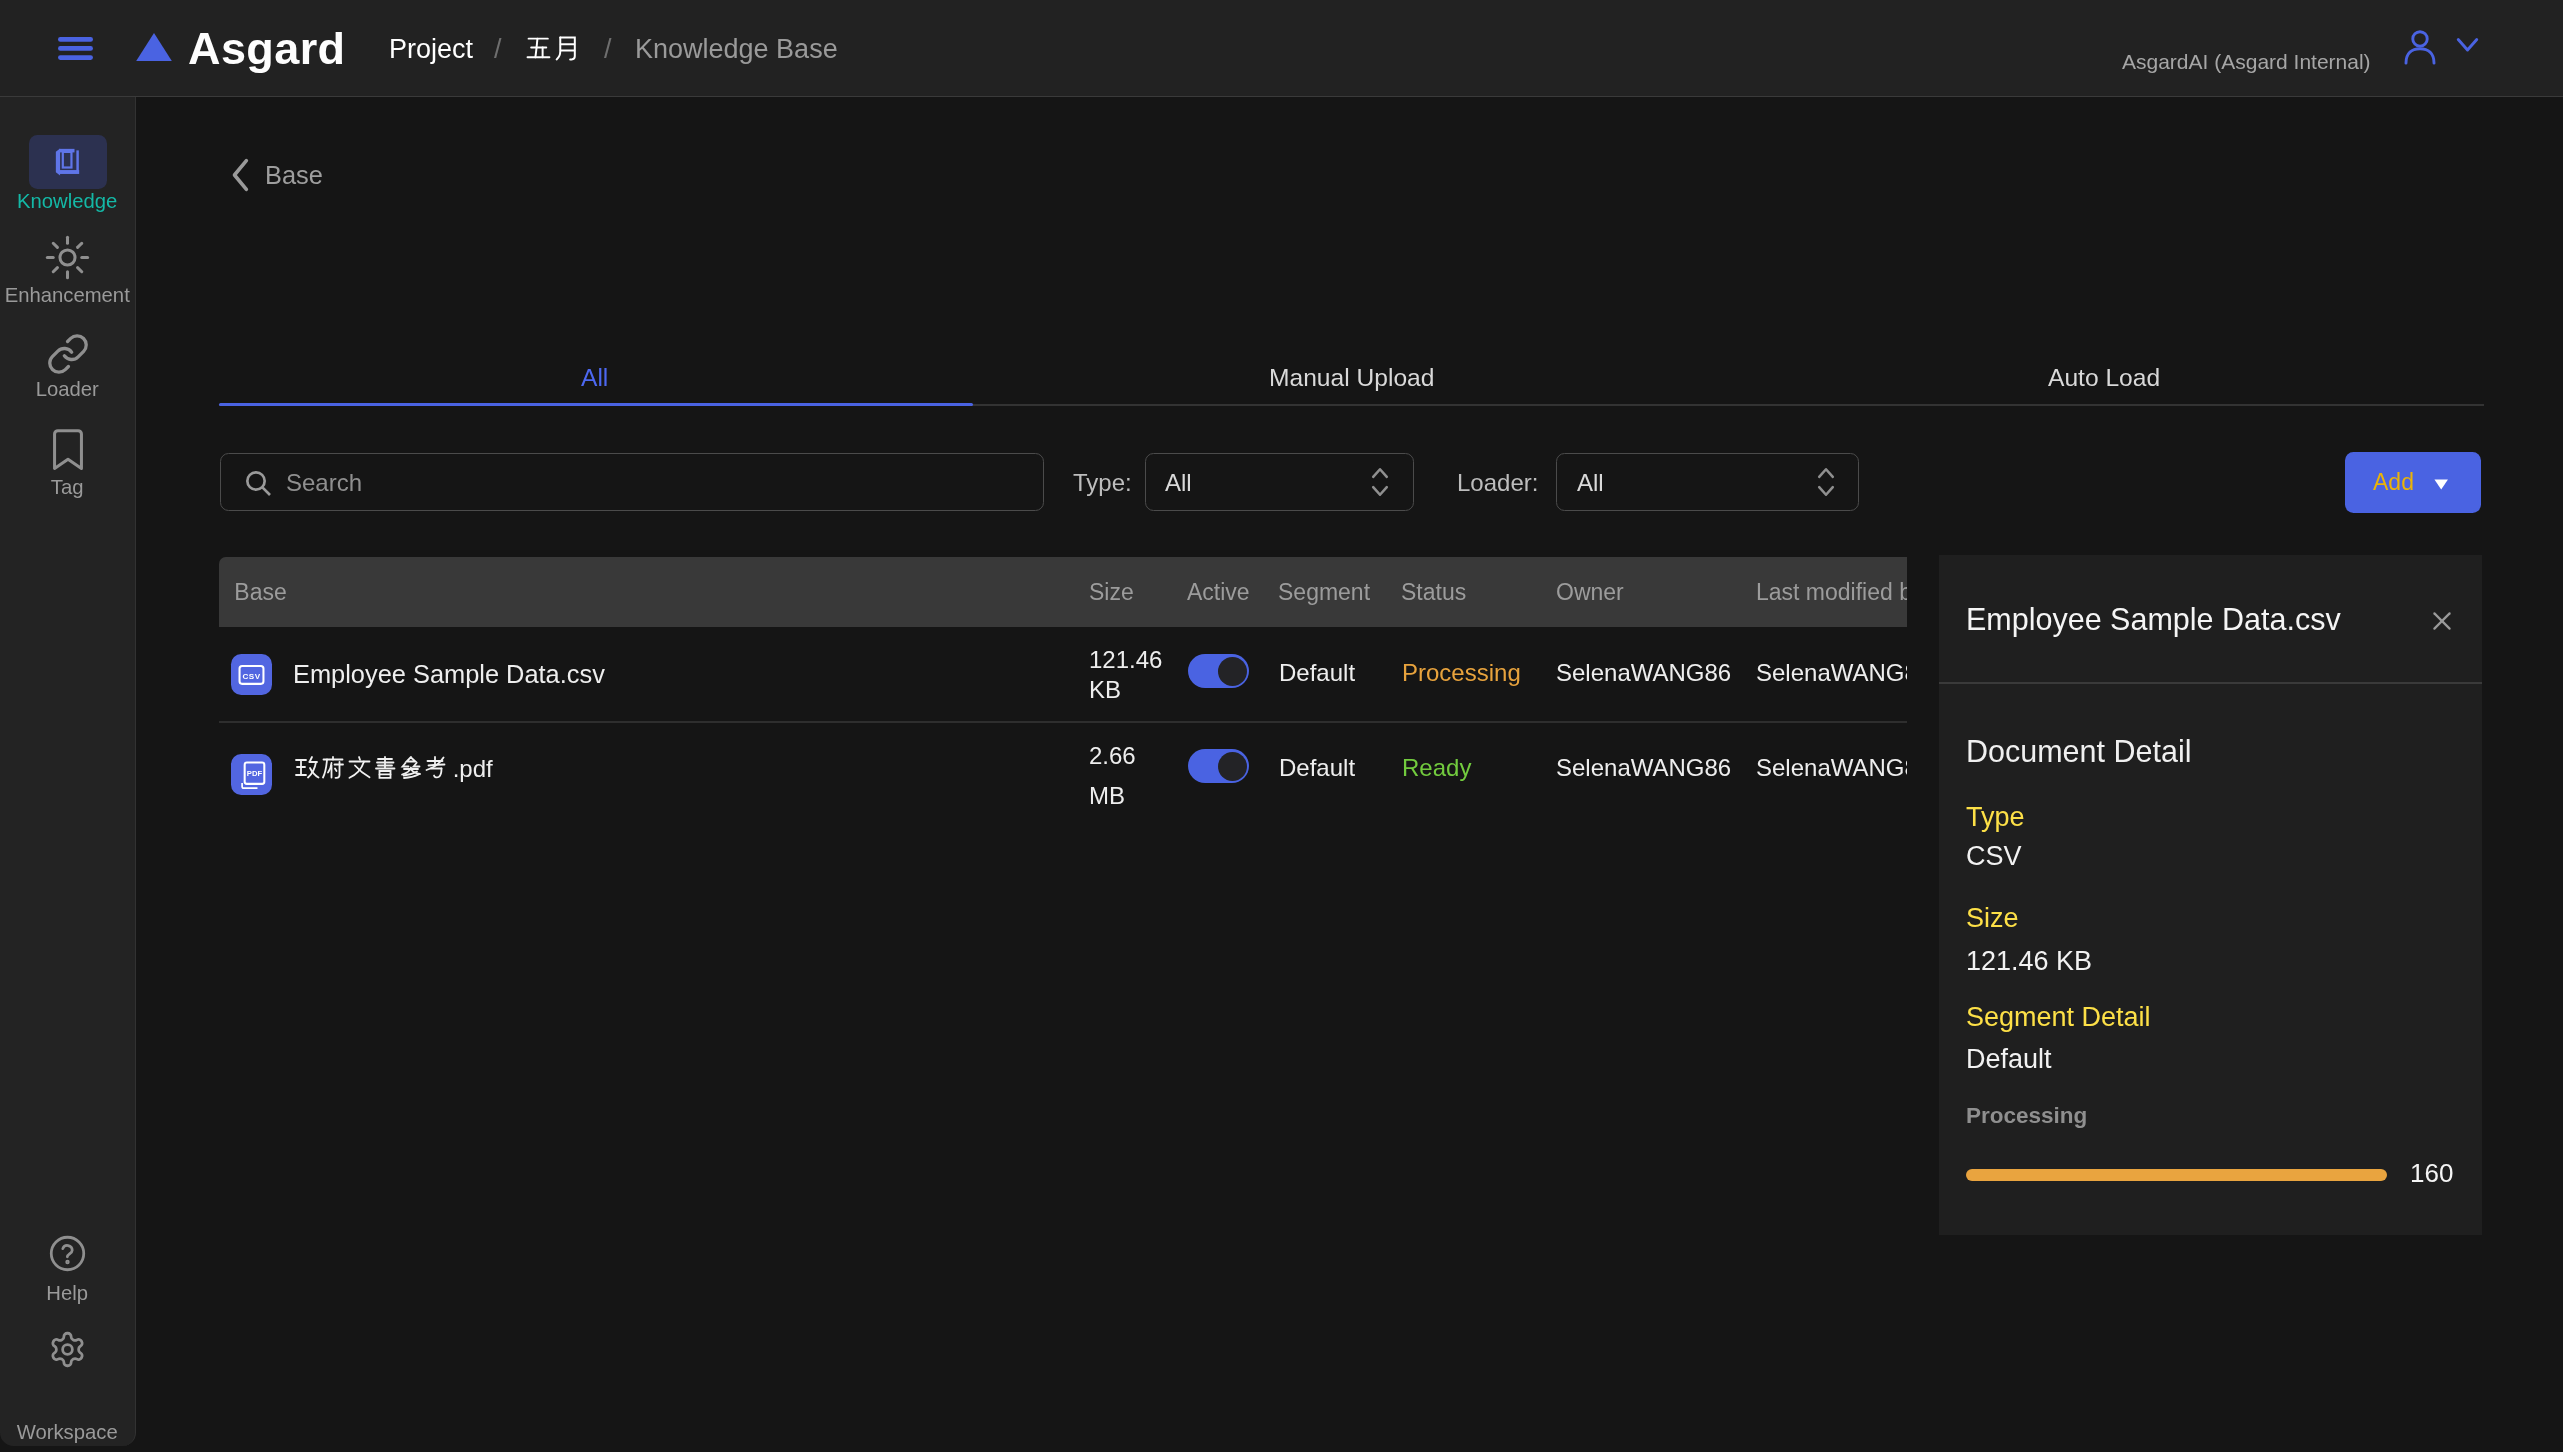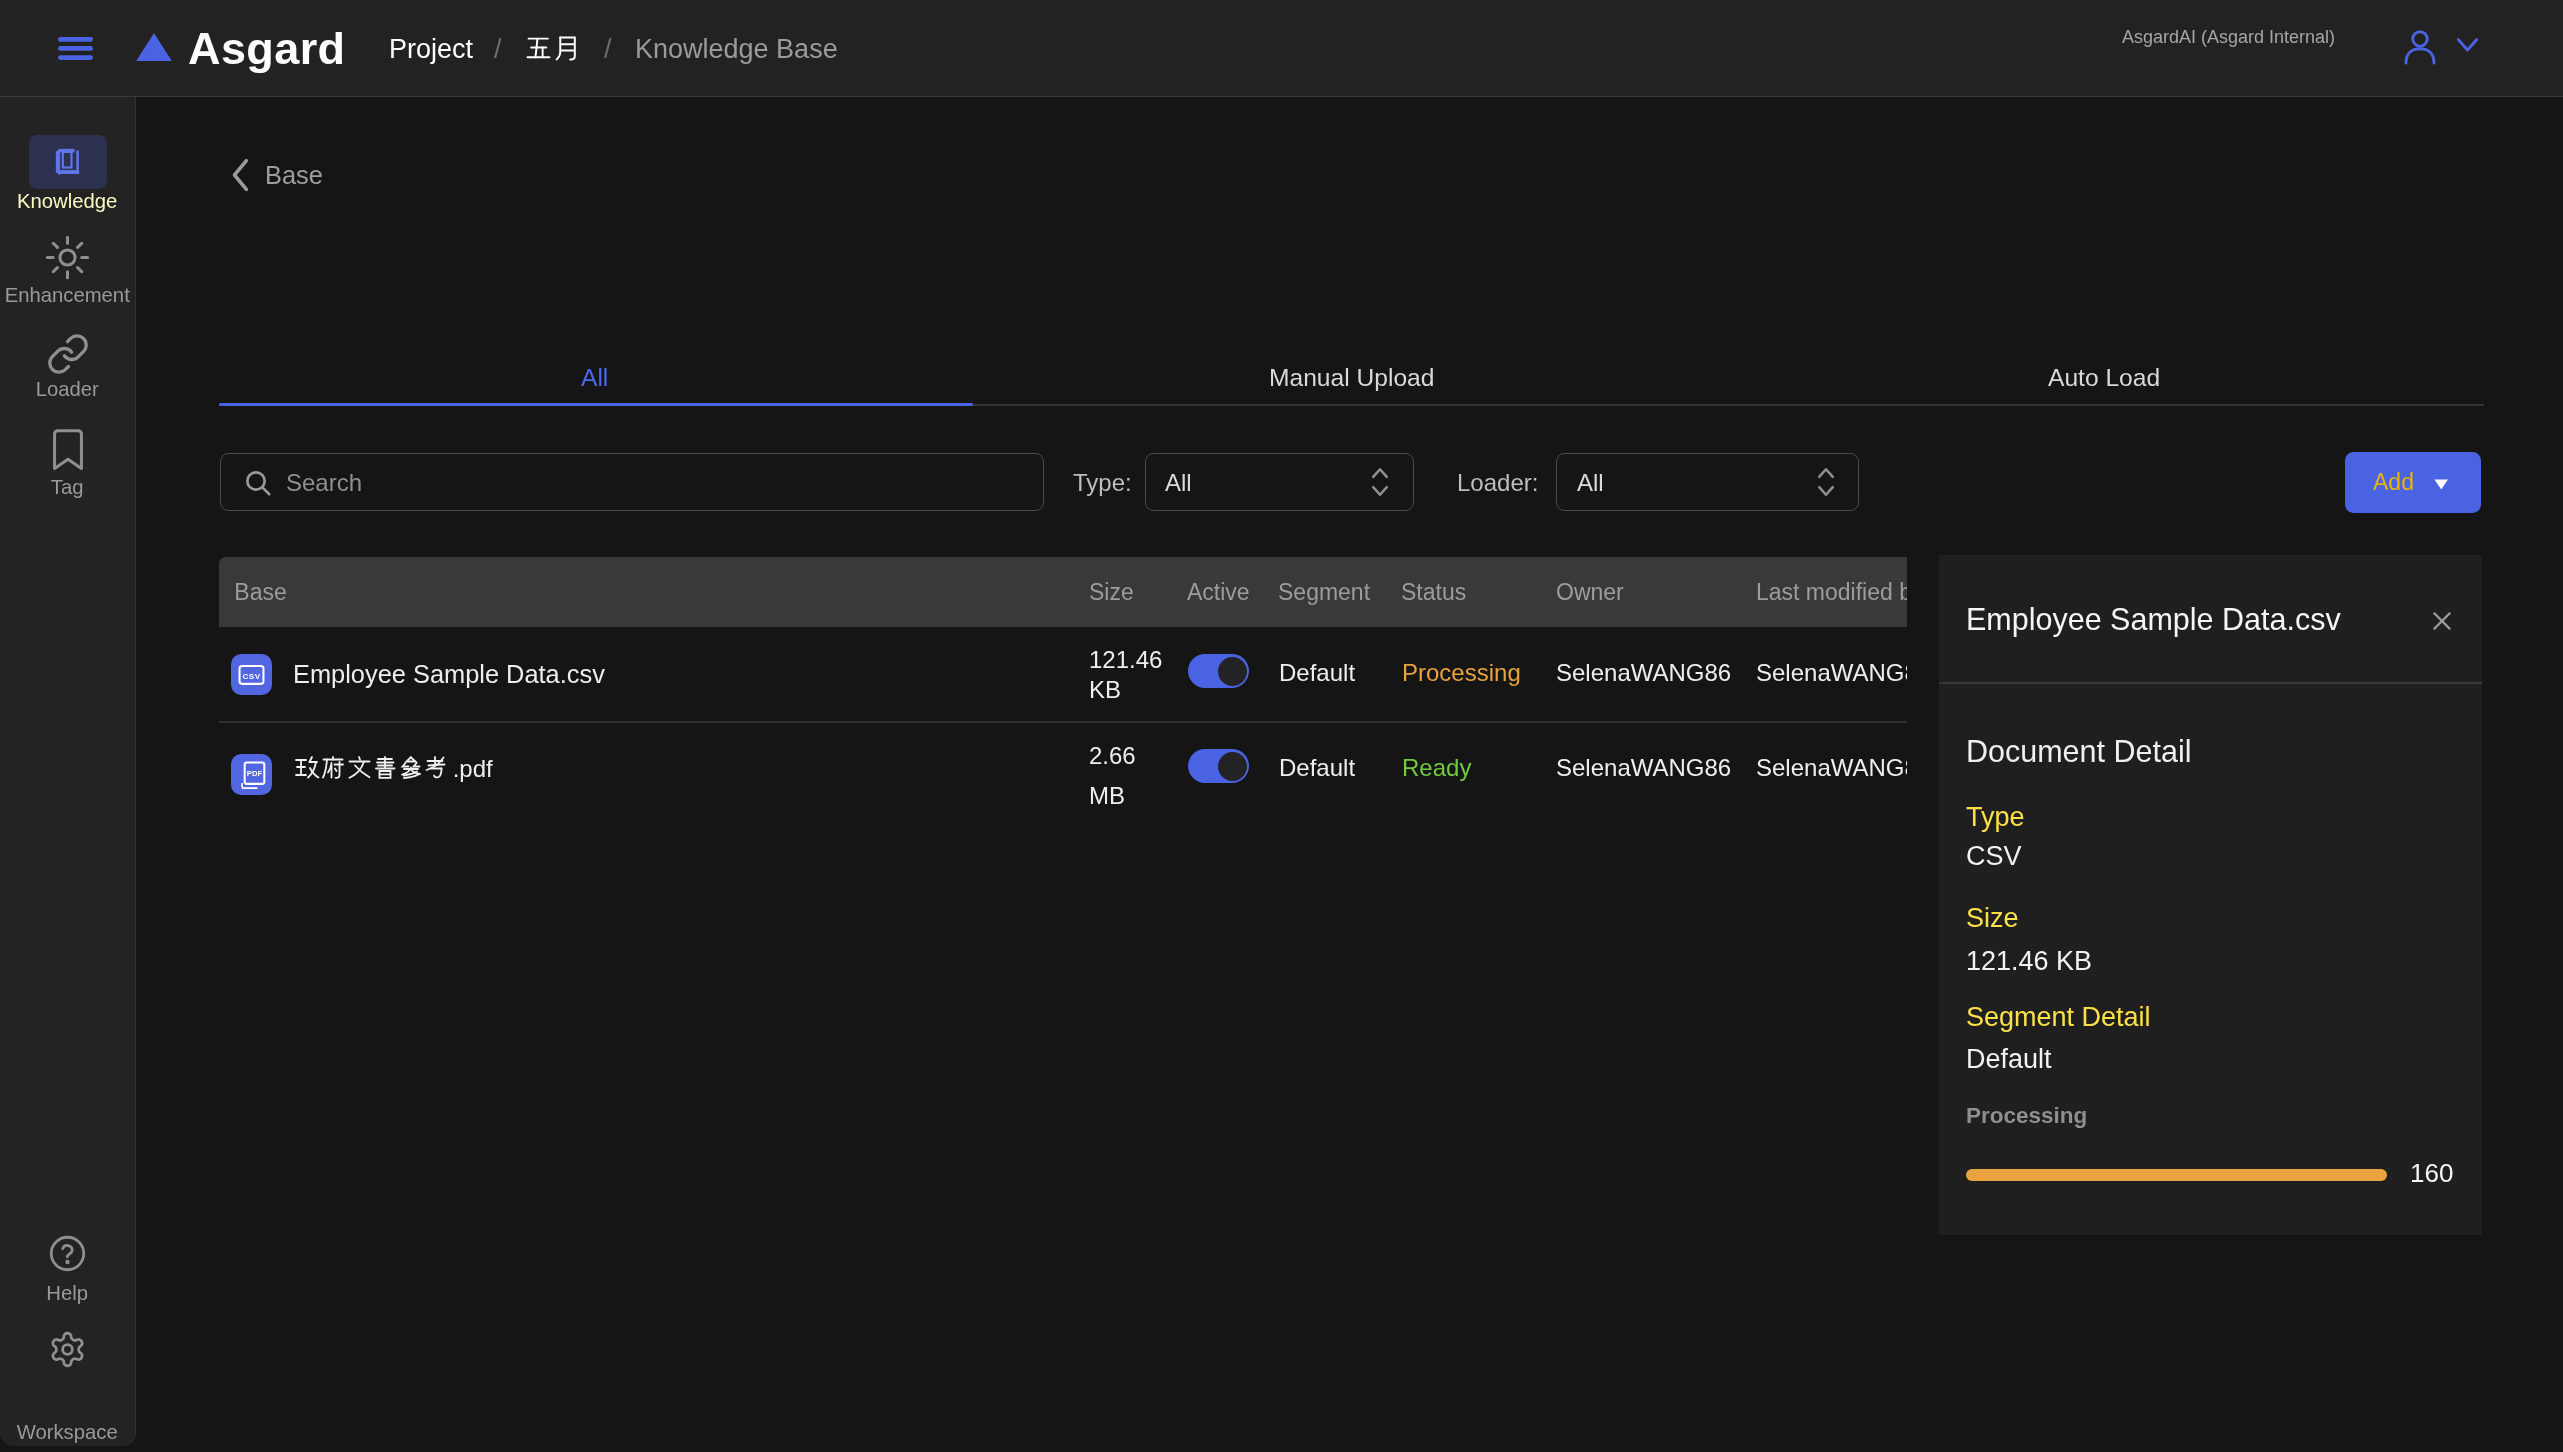--- a/index.html
+++ b/index.html
@@ -67,42 +67,42 @@
         <path d="M16 12 V21.5"></path>
         <path d="M1.5 21.5 H22.5"></path>
 
       <path d="M33 2.5 V16 C33 19 32 21.5 29.5 23.5"></path>
         <path d="M33 2.5 H47 V20.5 C47 22.5 46 23.5 44 23.5 H42.5"></path>
         <path d="M33.5 9 H46.5"></path>
         <path d="M33.5 15 H46.5"></path>
     </svg>
     <div class="crumb" style="left:604px;color:#6e6e6e;">/</div>
     <div class="crumb" style="left:635px;color:#9a9a9a;">Knowledge Base</div>
-    <div class="crumb" style="left:2122px;top:27px;font-size:18px;color:#a6a6a6;">AsgardAI (Asgard Internal)</div>
+    <div class="crumb" style="left:2122px;top:50px;font-size:21px;color:#a6a6a6;">AsgardAI (Asgard Internal)</div>
     <svg class="abs" style="left:2403px;top:29px;" width="34" height="36" viewBox="0 0 40 42" fill="none" stroke="#4a63e2" stroke-width="3.4" stroke-linecap="round">
       <circle cx="20" cy="11.5" r="8.5"></circle>
       <path d="M3.5 40 C3.5 28 10.5 23 20 23 C29.5 23 36.5 28 36.5 40"></path>
     </svg>
     <svg class="abs" style="left:2456px;top:37px;" width="23" height="16" viewBox="0 0 27 19" fill="none" stroke="#4a63e2" stroke-width="3.4" stroke-linecap="round" stroke-linejoin="round">
       <polyline points="2.5,3 13.5,15.5 24.5,3"></polyline>
     </svg>
   </div>
 
   <div id="side">
     <div class="abs" style="left:29px;top:38px;width:78px;height:54px;background:#2c3150;border-radius:8.5px;"></div>
     <svg class="abs" style="left:55px;top:51px;" width="24.6" height="28" viewBox="0 0 29 33">
       <g fill="#5f75e8">
         <polygon points="6,0.5 1,4.5 1,28.5 6,32.5"></polygon>
         <rect x="5" y="1" width="18" height="4.2"></rect>
         <rect x="5" y="26" width="23.5" height="4.6"></rect>
         <rect x="25.2" y="2.8" width="2.9" height="25"></rect>
       </g>
       <rect x="9.2" y="4.6" width="10.2" height="18.4" fill="none" stroke="#5f75e8" stroke-width="2.6"></rect>
     </svg>
-    <div class="side-label" style="top:93px;color:#fef9c3;">Knowledge</div>
+    <div class="side-label" style="top:93px;color:#14b8a6;">Knowledge</div>
 
     <svg class="abs" style="left:44px;top:137px;" width="47" height="47" viewBox="0 0 56 56" fill="none" stroke="#8f8f8f" stroke-width="3.6" stroke-linecap="round">
       <circle cx="28" cy="28" r="9"></circle>
       <line x1="28" y1="4" x2="28" y2="11"></line>
         <line x1="28" y1="45" x2="28" y2="52"></line>
       <line x1="4" y1="28" x2="11" y2="28"></line>
         <line x1="45" y1="28" x2="52" y2="28"></line>
       <line x1="11" y1="11" x2="16" y2="16"></line>
         <line x1="40" y1="40" x2="45" y2="45"></line>
       <line x1="11" y1="45" x2="16" y2="40"></line>

